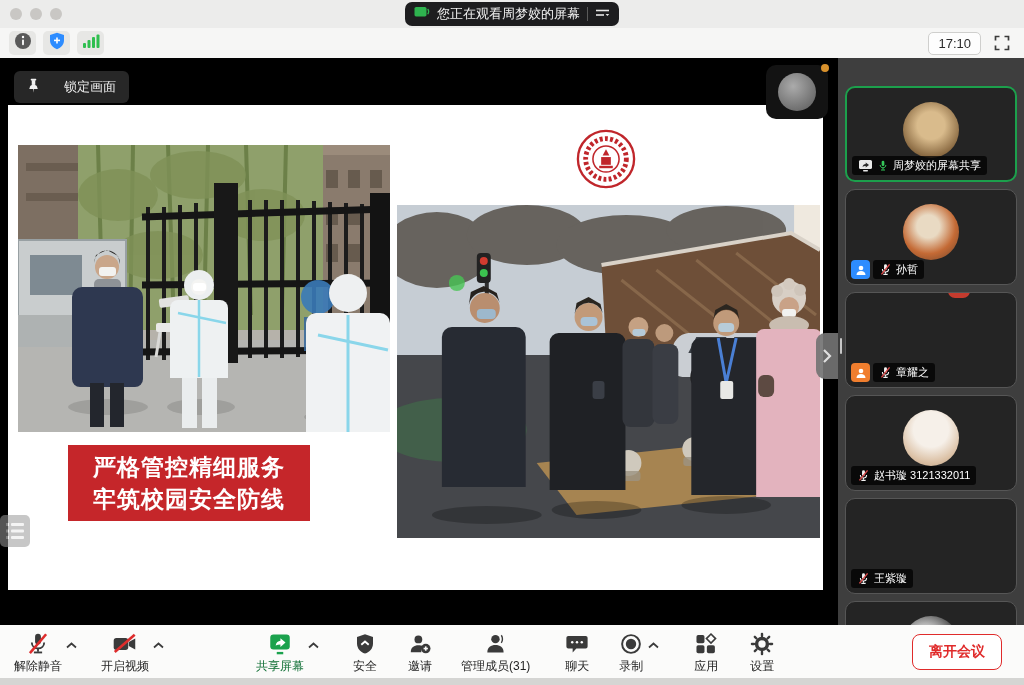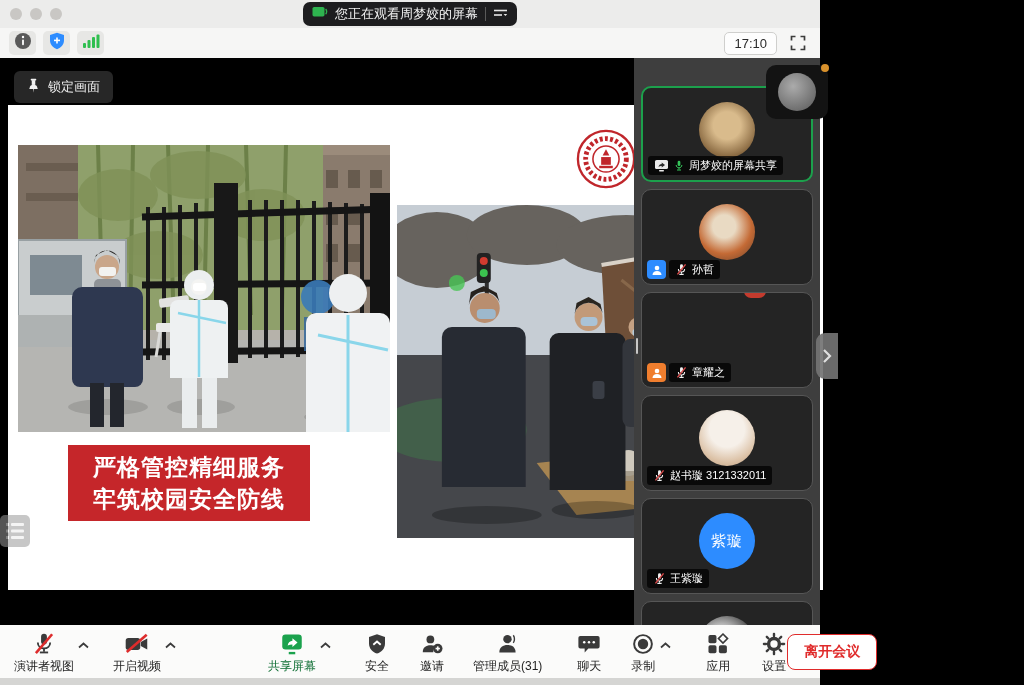--- a/index.html
+++ b/index.html
@@ -1,18 +1,18 @@
 <!DOCTYPE html>
 <html><head>
 <meta charset="utf-8">
 <style>
   html,body{margin:0;padding:0;}
   body{width:1024px;height:685px;overflow:hidden;background:#000;
        font-family:"Liberation Sans","DejaVu Sans",sans-serif;}
-  .app{position:relative;width:820px;height:685px;background:#000;}
+  .app{position:relative;width:1024px;height:685px;background:#000;}
 
   
   .titlebar{position:absolute;top:0;left:0;width:100%;height:28px;background:#ececeb;}
   .dots{position:absolute;left:10px;top:8px;display:flex;gap:8px;}
   .dot{width:12px;height:12px;border-radius:50%;background:#c9c7c4;}
   .share-pill{position:absolute;left:50%;transform:translateX(-50%);top:2px;height:24px;
     background:#1d1d1f;border-radius:7px;display:flex;align-items:center;padding:0 9px;gap:7px;}
   .share-pill .txt{color:#f2f2f2;font-size:13px;white-space:nowrap;}
   .pill-div{width:1px;height:14px;background:#5a5a5a;}
 
@@ -24,21 +24,21 @@
   .mb-right{position:absolute;right:9px;top:3px;display:flex;gap:8px;align-items:flex-end;}
   .time-box{background:#fdfdfd;border:1px solid #cfcfcd;border-radius:5px;padding:3px 9px;
     font-size:13px;color:#2b2b2b;}
   .view-btn{background:#fdfdfd;border:1px solid #cfcfcd;border-radius:5px;padding:3px 9px;
     font-size:13px;color:#2b2b2b;display:flex;align-items:center;gap:6px;}
   .fs-btn{width:26px;height:24px;display:flex;align-items:center;justify-content:center;}
 
   
   .stage{position:absolute;top:58px;left:0;width:838px;height:567px;background:#000;overflow:hidden;}
   .lock-btn{position:absolute;left:14px;top:13px;background:#272727;border-radius:6px;
-    padding:7px 13px;display:flex;gap:8px;align-items:center;color:#ececec;font-size:13px;z-index:5;}
+    padding:7px 13px;display:flex;gap:24px;align-items:center;color:#ececec;font-size:13px;z-index:5;}
   .cam{position:absolute;right:10px;top:7px;width:62px;height:54px;background:#131313;
     border-radius:10px;z-index:5;}
   .cam .ball{position:absolute;left:12px;top:8px;width:38px;height:38px;border-radius:50%;
     background:radial-gradient(circle at 40% 35%,#ababab,#6c6c6c 75%,#585858);}
   .cam .notif{position:absolute;right:-1px;top:-1px;width:8px;height:8px;border-radius:50%;background:#d8912c;}
   .list-handle{position:absolute;left:0;top:457px;width:30px;height:32px;background:#9a9a9a;
     opacity:.55;border-radius:5px;display:flex;align-items:center;justify-content:center;z-index:5;}
   .expand-handle{position:absolute;right:0;top:275px;width:22px;height:46px;background:#747474;
     opacity:.92;border-radius:9px 0 0 9px;display:flex;align-items:center;justify-content:center;z-index:5;}
 
@@ -460,21 +460,20 @@
             <path d="M6.3 11c0 3.4 2.5 5.6 5.7 5.6s5.7-2.2 5.7-5.6" fill="none" stroke="#f2f2f2" stroke-width="2"></path>
             <line x1="12" y1="16.8" x2="12" y2="20" stroke="#f2f2f2" stroke-width="2"></line>
             <line x1="8" y1="21" x2="16" y2="21" stroke="#f2f2f2" stroke-width="2"></line>
             <line x1="4.5" y1="21" x2="19.5" y2="2.5" stroke="#d84a4a" stroke-width="2.6"></line>
           </svg>
         <span class="nm">赵书璇 3121332011</span>
       </span>
     </div>
 
     <div class="tile" style="top:440px;">
-      <span class="avatar a-text">紫璇</span>
       <span class="nameplate noicon">
         <svg width="13" height="13" viewBox="0 0 24 24">
             <rect x="9.3" y="2.5" width="5.4" height="10.5" rx="2.7" fill="#f2f2f2"></rect>
             <path d="M6.3 11c0 3.4 2.5 5.6 5.7 5.6s5.7-2.2 5.7-5.6" fill="none" stroke="#f2f2f2" stroke-width="2"></path>
             <line x1="12" y1="16.8" x2="12" y2="20" stroke="#f2f2f2" stroke-width="2"></line>
             <line x1="8" y1="21" x2="16" y2="21" stroke="#f2f2f2" stroke-width="2"></line>
             <line x1="4.5" y1="21" x2="19.5" y2="2.5" stroke="#d84a4a" stroke-width="2.6"></line>
           </svg>
         <span class="nm">王紫璇</span>
       </span>
@@ -491,21 +490,21 @@
       <div class="tb-item">
         <span class="ic">
             <svg width="26" height="26" viewBox="0 0 24 24">
               <rect x="9.3" y="2.5" width="5.4" height="10" rx="2.7" fill="#3a3a3a"></rect>
               <path d="M6.3 10.5c0 3.4 2.5 5.6 5.7 5.6s5.7-2.2 5.7-5.6" fill="none" stroke="#3a3a3a" stroke-width="1.7"></path>
               <line x1="12" y1="16.2" x2="12" y2="19.2" stroke="#3a3a3a" stroke-width="1.7"></line>
               <line x1="8.2" y1="19.8" x2="15.8" y2="19.8" stroke="#3a3a3a" stroke-width="1.7"></line>
               <line x1="4.5" y1="20.5" x2="19.5" y2="3" stroke="#dd2c2c" stroke-width="2.4"></line>
             </svg>
           </span>
-        <span class="tb-label">演讲者视图</span>
+        <span class="tb-label">解除静音</span>
       </div>
       <span class="chev">
           <svg width="11" height="7" viewBox="0 0 11 7" fill="none" stroke="#3c3c3c" stroke-width="1.7">
             <path d="M1 5.5 L5.5 1.5 L10 5.5"></path>
           </svg>
         </span>
     </div>
 
     <div class="tb-pair ml24">
       <div class="tb-item">

